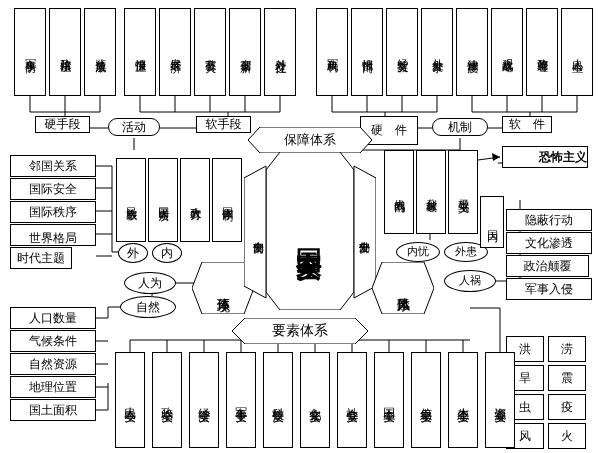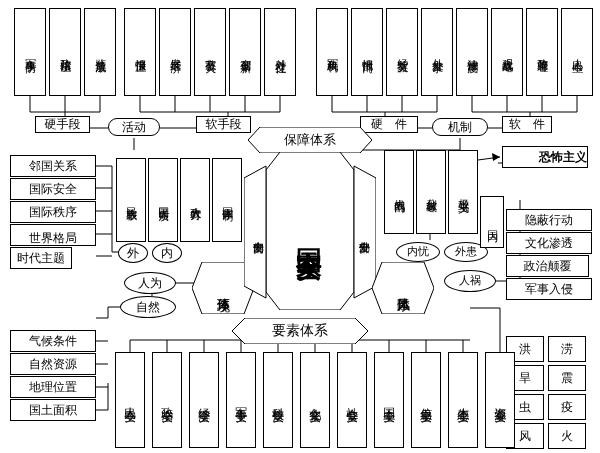--- a/index.html
+++ b/index.html
@@ -172,21 +172,21 @@
   <div class="lbl f12" style="left:35px;top:116px;width:55px;height:17px;">
       <span>硬手段</span>
     </div>
   <div class="lbl f12 round" style="left:108px;top:118px;width:52px;height:18px;">
       <span>活动</span>
     </div>
   <div class="lbl f12" style="left:196px;top:116px;width:55px;height:17px;">
       <span>软手段</span>
     </div>
 
-  <div class="lbl f12" style="left:360px;top:116px;width:58px;height:17px;justify-content:center;">
+  <div class="lbl f12" style="left:360px;top:116px;width:58px;height:29px;justify-content:center;">
       <span>硬　件</span>
     </div>
   <div class="lbl f12 round" style="left:432px;top:118px;width:56px;height:18px;">
       <span>机制</span>
     </div>
   <div class="lbl f12" style="left:502px;top:116px;width:50px;height:17px;">
       <span>软　件</span>
     </div>
 
   <div style="position:absolute;left:248px;top:127px;width:124px;height:26px;">
@@ -205,20 +205,23 @@
   <div class="box h f12" style="left:10px;top:201px;width:86px;height:22px;">
       <span>国际秩序</span>
     </div>
   <div class="box h f12" style="left:10px;top:224px;width:86px;height:22px;align-items:flex-end;">
       <span>世界格局</span>
     </div>
   <div class="box h f12" style="left:10px;top:247px;width:62px;height:22px;">
       <span>时代主题</span>
     </div>
 
+  <div class="box h f12" style="left:10px;top:307px;width:86px;height:22px;">
+      <span>人口数量</span>
+    </div>
   <div class="box h f12" style="left:10px;top:330px;width:86px;height:22px;">
       <span>气候条件</span>
     </div>
   <div class="box h f12" style="left:10px;top:353px;width:86px;height:22px;">
       <span>自然资源</span>
     </div>
   <div class="box h f12" style="left:10px;top:376px;width:86px;height:22px;">
       <span>地理位置</span>
     </div>
   <div class="box h f12" style="left:10px;top:399px;width:86px;height:22px;">

